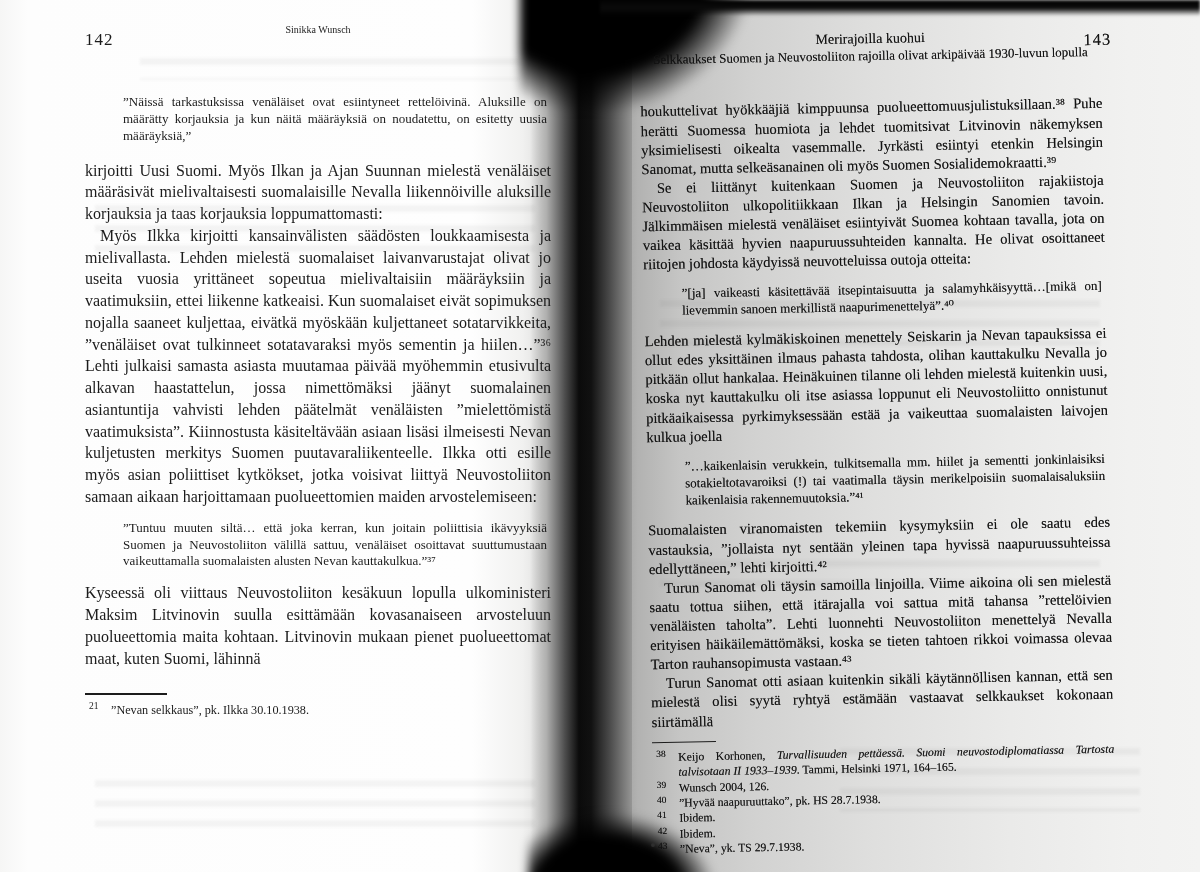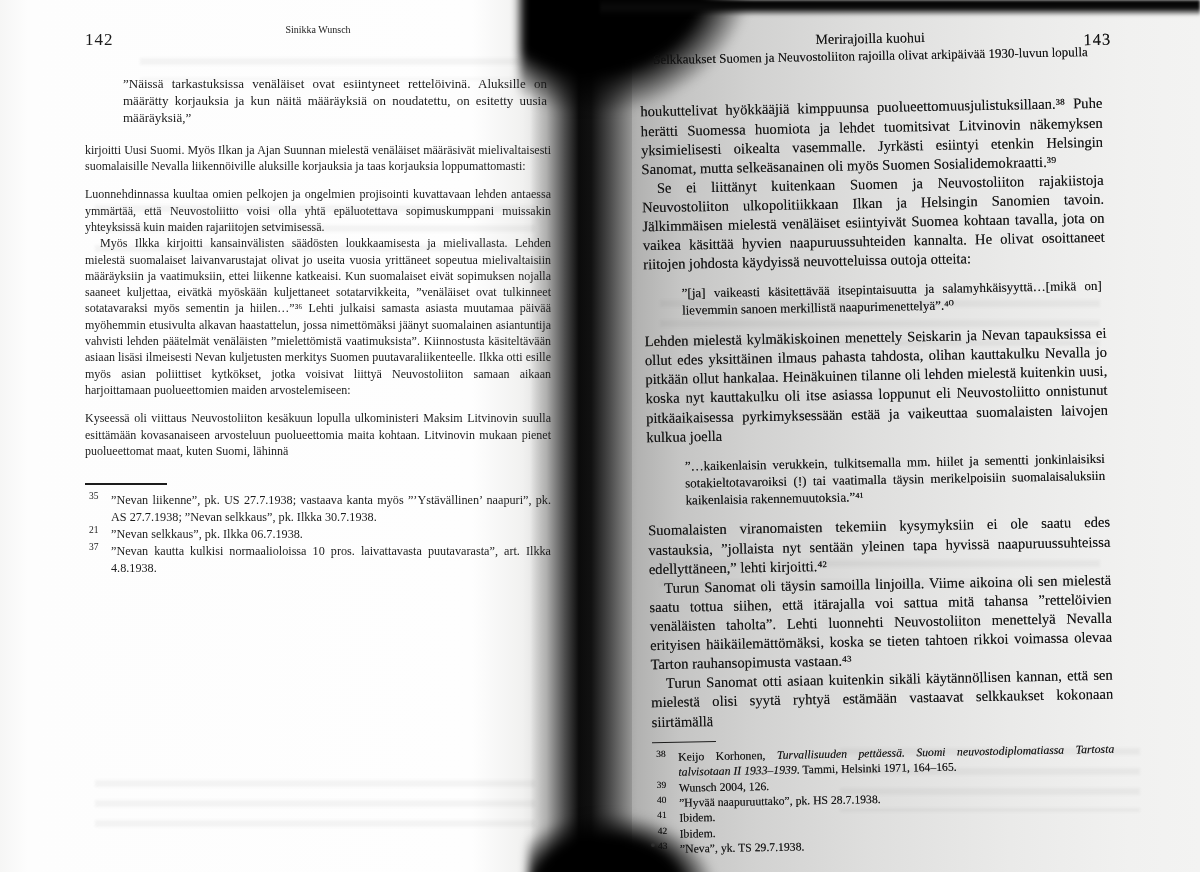--- a/index.html
+++ b/index.html
@@ -29,25 +29,25 @@
   
   .lp-header{position:relative;height:26px;}
   .pn-left{position:absolute;left:0;top:8px;font-size:17px;letter-spacing:1px;}
   .running-left{position:absolute;left:50%;transform:translateX(-50%);top:2px;font-size:10px;text-align:right;}
   .rp-header{position:relative;text-align:center;}
   .rp-h1{font-size:14px;line-height:1.25;}
   .rp-h2{font-size:13px;line-height:1.3;}
   .pn-right{position:absolute;right:-10px;top:4px;font-size:16.5px;letter-spacing:1px;}
   
   p{margin:0;}
-  .body{font-size:12px;line-height:1.36;text-align:justify;hyphens:auto;-webkit-hyphens:auto;}
+  .body{font-size:16px;line-height:1.36;text-align:justify;hyphens:auto;-webkit-hyphens:auto;}
   .rp-content .body{font-size:14.6px;line-height:1.31;}
   .bq{font-size:13px;line-height:1.3;text-align:justify;margin-left:38px;margin-right:4px;hyphens:auto;}
   .indent{text-indent:15px;}
-  .mt-lg{margin-top:28px;}
+  .mt-lg{margin-top:46px;}
   .mt-md{margin-top:15px;}
   .mt-sm{margin-top:12px;}
   .mt-body{margin-top:34px;}
   
   .fn-rule{margin-top:24px;width:82px;border-top:2px solid #1c1c1c;}
   .fn-rule.right{margin-top:10px;width:64px;border-top-width:1.5px;}
   .footnotes{margin-top:7px;}
   .fn{position:relative;padding-left:26px;font-size:12.2px;line-height:1.38;text-align:justify;}
   .rp-content .fn{font-size:11.7px;line-height:1.32;}
   .fn-num{position:absolute;left:4px;top:-2px;font-size:9.5px;}
@@ -72,36 +72,28 @@
   <div class="ghost" style="left:660px;top:560px;width:440px;height:40px;"></div>
   <div class="ghost" style="left:840px;top:748px;width:300px;height:64px;"></div>
 
   <div class="lp-content">
     <div class="lp-header">
       <span class="pn-left">142</span>
       <span class="running-left">Sinikka Wunsch</span>
     </div>
     <p class="bq mt-lg">”Näissä tarkastuksissa venäläiset ovat esiintyneet rettelöivinä. Aluksille on määrätty korjauksia ja kun näitä määräyksiä on noudatettu, on esitetty uusia määräyksiä,”</p>
     <p class="body mt-md">kirjoitti Uusi Suomi. Myös Ilkan ja Ajan Suunnan mielestä venäläiset määräsivät mielivaltaisesti suomalaisille Nevalla liikennöiville aluksille korjauksia ja taas korjauksia loppumattomasti:</p>
-    <p class="body mt-sm">Luonnehdinnassa kuultaa omien pelkojen ja ongelmien projisointi kuvattavaan lehden antaessa ymmärtää, että Neuvostoliitto voisi olla yhtä epäluotettava sopimuskumppani muissakin yhteyksissä kuin maiden rajariitojen setvimisessä.</p>
     <p class="body indent">Myös Ilkka kirjoitti kansainvälisten säädösten loukkaamisesta ja mielivallasta. Lehden mielestä suomalaiset laivanvarustajat olivat jo useita vuosia yrittäneet sopeutua mielivaltaisiin määräyksiin ja vaatimuksiin, ettei liikenne katkeaisi. Kun suomalaiset eivät sopimuksen nojalla saaneet kuljettaa, eivätkä myöskään kuljettaneet sotatarvikkeita, ”venäläiset ovat tulkinneet sotatavaraksi myös sementin ja hiilen…”³⁶ Lehti julkaisi samasta asiasta muutamaa päivää myöhemmin etusivulta alkavan haastattelun, jossa nimettömäksi jäänyt suomalainen asiantuntija vahvisti lehden päätelmät venäläisten ”mielettömistä vaatimuksista”. Kiinnostusta käsiteltävään asiaan lisäsi ilmeisesti Nevan kuljetusten merkitys Suomen puutavaraliikenteelle. Ilkka otti esille myös asian poliittiset kytkökset, jotka voisivat liittyä Neuvostoliiton samaan aikaan harjoittamaan puolueettomien maiden arvostelemiseen:</p>
+    <p class="bq mt-sm">”Tuntuu muuten siltä… että joka kerran, kun joitain poliittisia ikävyyksiä Suomen ja Neuvostoliiton välillä sattuu, venäläiset osoittavat suuttumustaan vaikeuttamalla suomalaisten alusten Nevan kauttakulkua.”³⁷</p>
     <p class="body mt-sm">Kyseessä oli viittaus Neuvostoliiton kesäkuun lopulla ulkoministeri Maksim Litvinovin suulla esittämään kovasanaiseen arvosteluun puolueettomia maita kohtaan. Litvinovin mukaan pienet puolueettomat maat, kuten Suomi, lähinnä</p>
     <div class="fn-rule"></div>
     <div class="footnotes">
       <div class="fn">
-        <span class="fn-num">35</span>
-        <span>”Nevan liikenne”, pk. US 27.7.1938; vastaava kanta myös ”’Ystävällinen’ naapuri”, pk. AS 27.7.1938; ”Nevan selkkaus”, pk. Ilkka 30.7.1938.</span>
-      </div>
-      <div class="fn">
         <span class="fn-num">21</span>
-        <span>”Nevan selkkaus”, pk. Ilkka 06.7.1938.</span>
-      </div>
-      <div class="fn">
-        <span class="fn-num">37</span>
-        <span>”Nevan kautta kulkisi normaalioloissa 10 pros. laivattavasta puutavarasta”, art. Ilkka 4.8.1938.</span>
+        <span>”Nevan selkkaus”, pk. Ilkka 30.10.1938.</span>
       </div>
     </div>
   </div>
 
   <div class="rp-content">
     <div class="rp-header">
       <div class="rp-h1">Merirajoilla kuohui</div>
       <div class="rp-h2">Selkkaukset Suomen ja Neuvostoliiton rajoilla olivat arkipäivää 1930-luvun lopulla</div>
       <span class="pn-right">143</span>
     </div>

